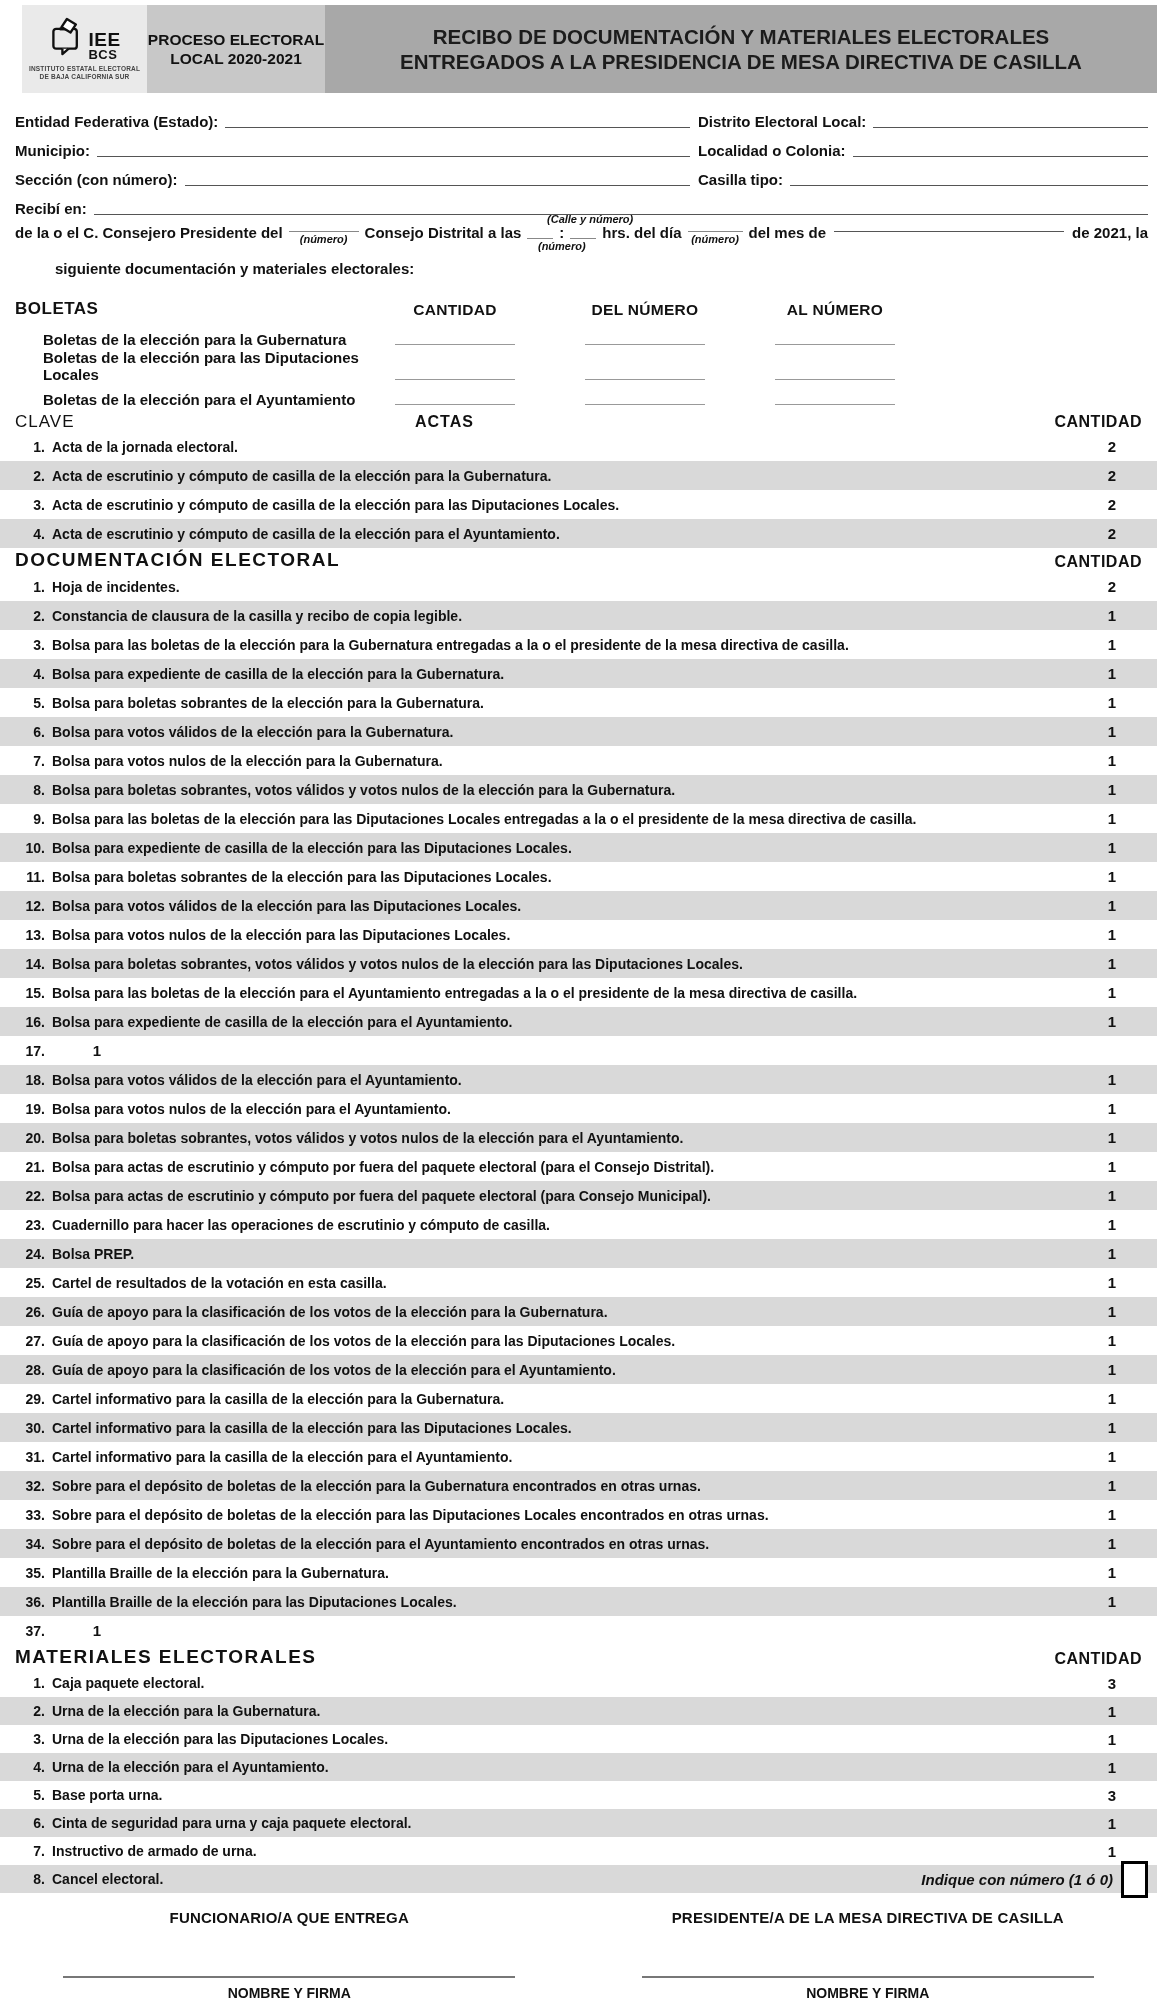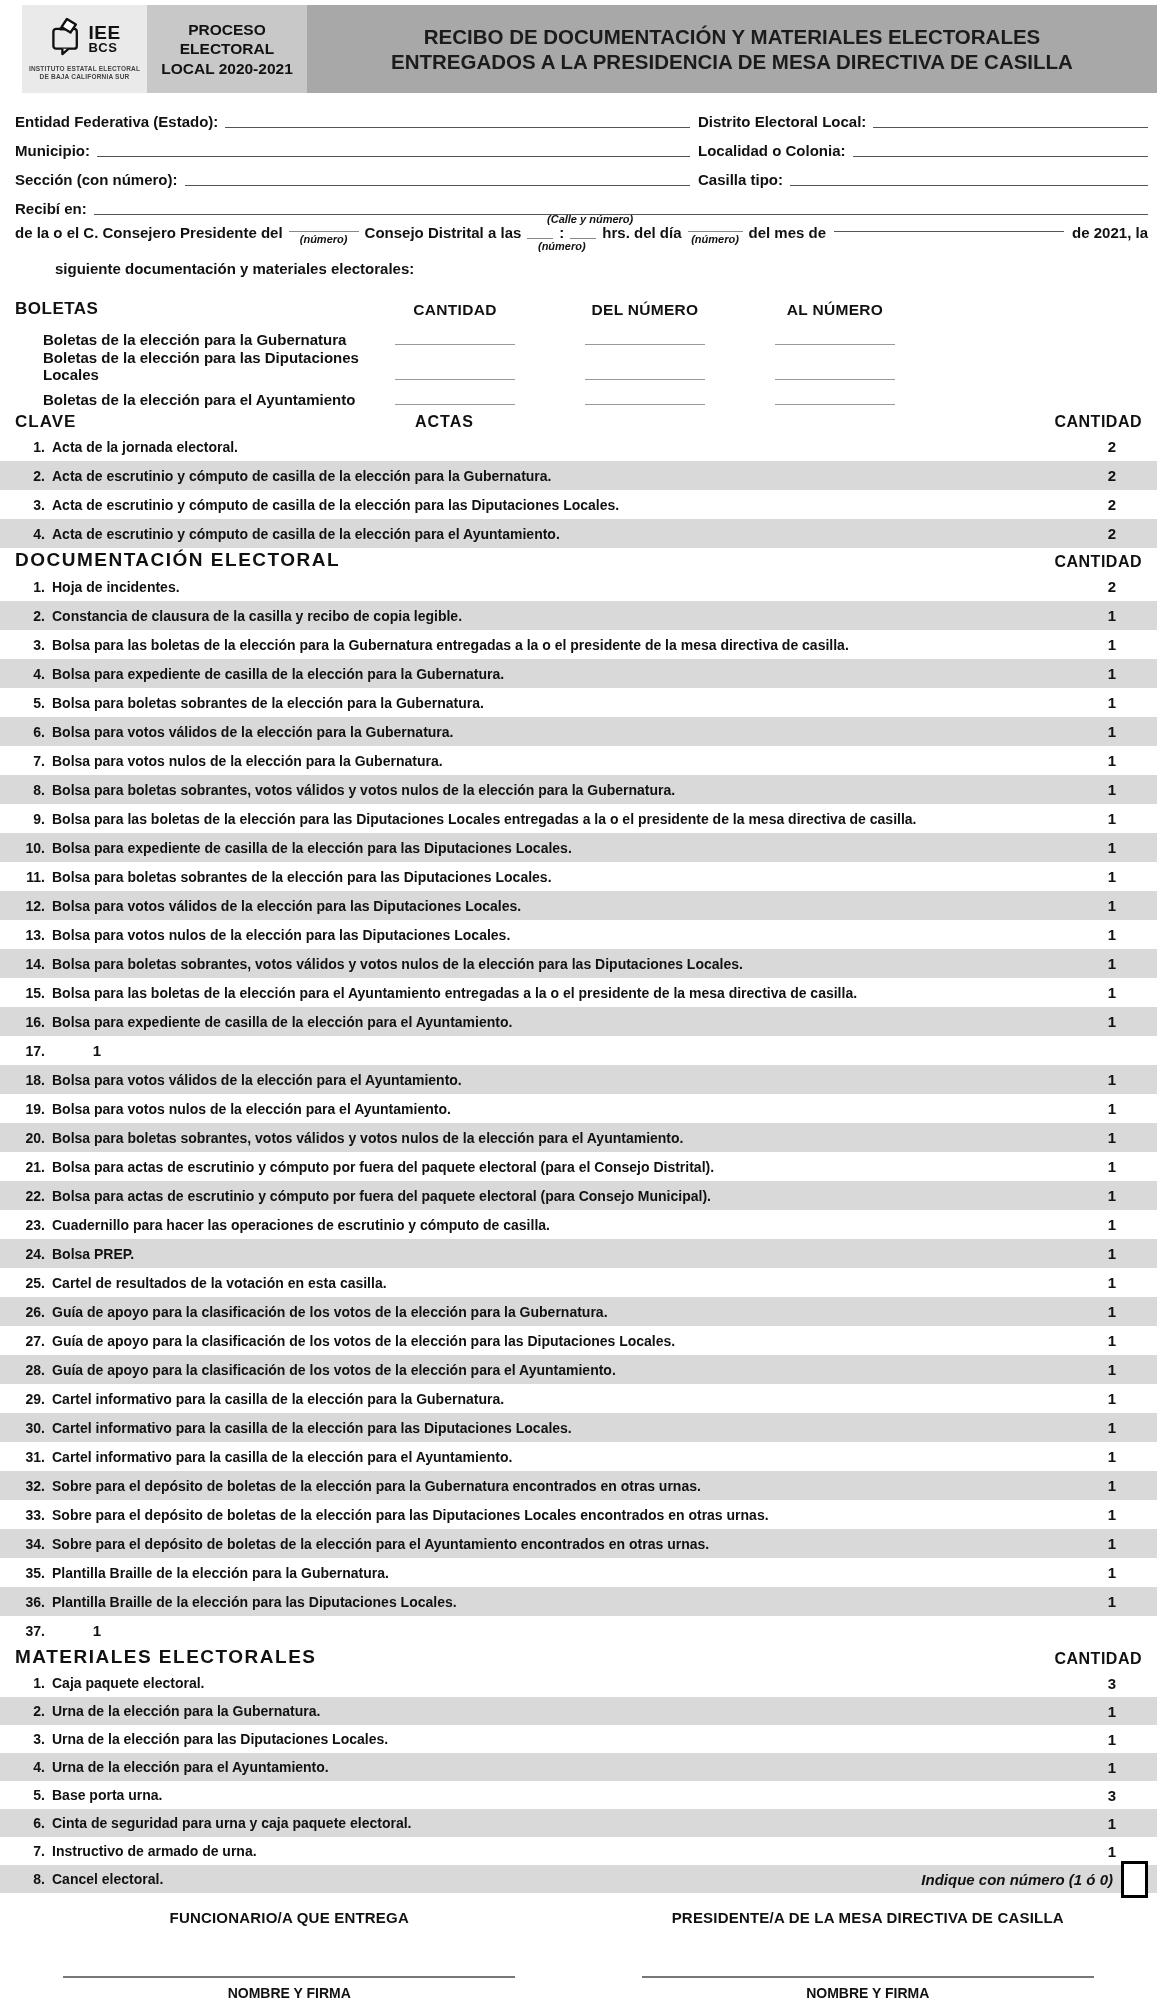--- a/index.html
+++ b/index.html
@@ -5,25 +5,25 @@
   * { box-sizing: border-box; }
   html,body { margin:0; padding:0; }
   body {
     width:1157px; height:2000px; background:#fff; color:#111;
     font-family:"Liberation Sans", sans-serif; position:relative; overflow:hidden;
   }
 
   
   .header { display:flex; margin:5px 0 0 22px; height:88px; }
   .logo-box { width:125px; background:#eaeaea; display:flex; flex-direction:column; align-items:center; justify-content:center; }
-  .logo-top { display:flex; align-items:center; gap:4px; }
+  .logo-top { display:flex; align-items:flex-end; gap:4px; }
   .logo-acronym { font-weight:bold; font-size:19px; line-height:0.9; letter-spacing:0.5px; }
   .logo-sub { font-weight:bold; font-size:13px; line-height:1; letter-spacing:0.5px; }
   .logo-inst { font-size:6.5px; font-weight:bold; color:#444; text-align:center; line-height:1.25; margin-top:4px; letter-spacing:0.2px; }
-  .proceso-box { width:160px; background:#c8c8c8; display:flex; flex-direction:column; align-items:center; justify-content:center; font-weight:bold; font-size:15.5px; text-align:center; line-height:1.25; }
+  .proceso-box { width:178px; background:#c8c8c8; display:flex; flex-direction:column; align-items:center; justify-content:center; font-weight:bold; font-size:15.5px; text-align:center; line-height:1.25; }
   .title-box { flex:1; background:#a8a8a8; display:flex; flex-direction:column; align-items:center; justify-content:center; font-weight:bold; font-size:20.5px; color:#1c1c1c; text-align:center; line-height:1.22; }
 
   
   .fields { padding:8px 9px 0 15px; }
   .f-row { display:flex; align-items:flex-end; height:29px; font-weight:bold; font-size:15px; }
   .f-left { flex:0 0 675px; display:flex; align-items:flex-end; }
   .f-right { flex:1; display:flex; align-items:flex-end; }
   .f-right .lbl { margin-left:8px; }
   .line { flex:1; border-bottom:1.6px solid #555; margin:0 0 2px 7px; }
   .hw { position:relative; }
@@ -41,21 +41,21 @@
   .b-grid { display:grid; grid-template-columns:380px 120px 70px 120px 70px 120px 1fr; padding:0 15px; align-items:end; }
   .b-head { margin-top:20px; height:22px; }
   .b-head .bt { font-weight:bold; font-size:17px; letter-spacing:0.5px; }
   .b-head .bc { font-weight:bold; font-size:15.5px; text-align:center; letter-spacing:0.3px; }
   .b-row { height:30px; }
   .b-row .bl { font-weight:bold; font-size:15px; padding-left:28px; margin-bottom:1px; }
   .b-cell { border-bottom:1.6px solid #999; margin-bottom:4px; height:20px; }
 
   
   .actas-header { display:flex; align-items:baseline; padding:0 15px; margin-top:3px; height:20px; }
-  .h-clave { font-weight:bold; font-size:17px; letter-spacing:1px; flex:0 0 400px; }
+  .h-clave { font-weight:normal; font-size:17px; letter-spacing:1px; flex:0 0 400px; }
   .h-actas { font-weight:bold; font-size:16px; letter-spacing:1px; }
   .h-cant  { font-weight:bold; font-size:16px; letter-spacing:0.5px; margin-left:auto; }
   .sec-header { display:flex; justify-content:space-between; align-items:flex-end; padding:2px 15px 1px 15px; height:24px; }
   .sec-title { font-weight:bold; font-size:19px; letter-spacing:1.5px; }
   .sec-cant  { font-weight:bold; font-size:16px; letter-spacing:0.5px; }
 
   .item-row { display:flex; align-items:center; height:29px; font-weight:bold; font-size:14px; }
   .mat .item-row { height:28px; }
   .item-row .num { flex:0 0 52px; text-align:right; padding-right:7px; }
   .item-row .text { flex:1; padding-right:8px; }

